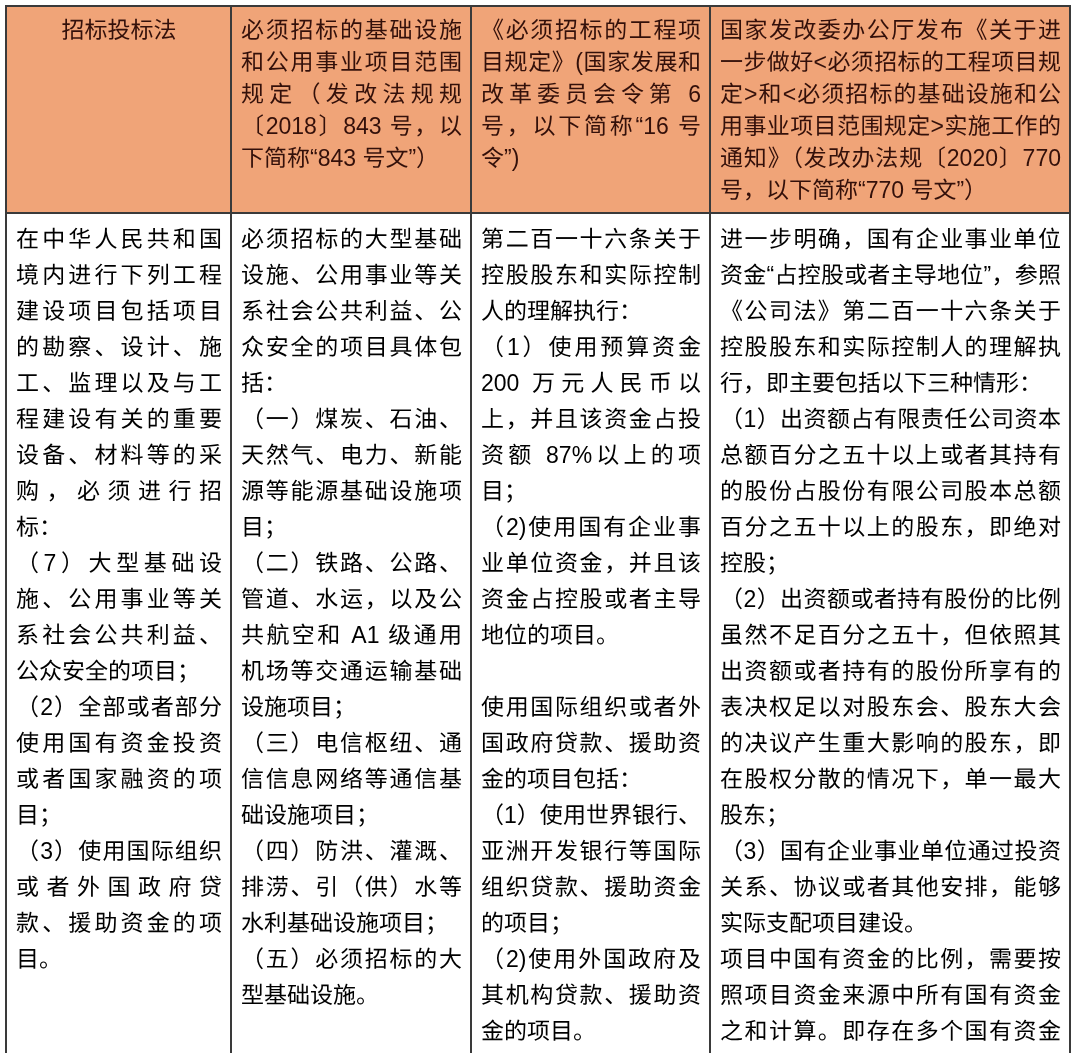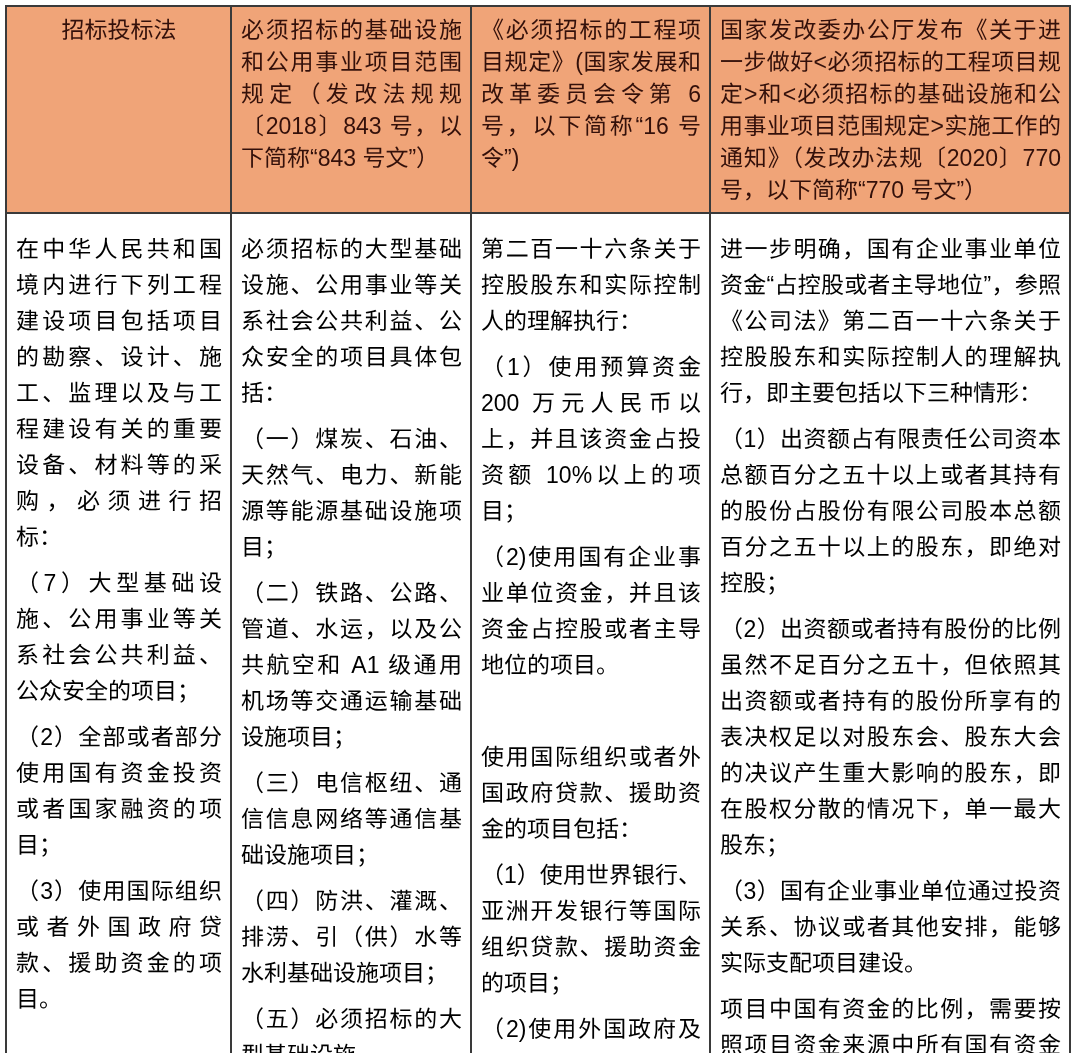--- a/index.html
+++ b/index.html
@@ -48,21 +48,20 @@
     text-align:center;
   }
   .comparison-table td{
     height:841px;
     line-height:36px;
     text-align:justify;
   }
   .para{
     text-align:justify;
     text-align-last:left;
-    margin-top:10px;
   }
 </style>
 </head>
 <body>
 
 <table class="comparison-table">
   <colgroup>
     <col class="c1">
       <col class="c2">
       <col class="c3">
@@ -87,21 +86,21 @@
       <td>
           <p class="para">必须招标的大型基础设施、公用事业等关系社会公共利益、公众安全的项目具体包括：</p>
           <p class="para">（一）煤炭、石油、天然气、电力、新能源等能源基础设施项目；</p>
           <p class="para">（二）铁路、公路、管道、水运，以及公共航空和 A1 级通用机场等交通运输基础设施项目；</p>
           <p class="para">（三）电信枢纽、通信信息网络等通信基础设施项目；</p>
           <p class="para">（四）防洪、灌溉、排涝、引（供）水等水利基础设施项目；</p>
           <p class="para">（五）必须招标的大型基础设施。</p>
         </td>
       <td>
           <p class="para">第二百一十六条关于控股股东和实际控制人的理解执行：</p>
-          <p class="para">（1）使用预算资金 200 万元人民币以上，并且该资金占投资额 10%以上的项目；</p>
+          <p class="para">（1）使用预算资金 200 万元人民币以上，并且该资金占投资额 87%以上的项目；</p>
           <p class="para">（2)使用国有企业事业单位资金，并且该资金占控股或者主导地位的项目。</p>
           <p class="para">&nbsp;</p>
           <p class="para">使用国际组织或者外国政府贷款、援助资金的项目包括：</p>
           <p class="para">（1）使用世界银行、亚洲开发银行等国际组织贷款、援助资金的项目；</p>
           <p class="para">（2)使用外国政府及其机构贷款、援助资金的项目。</p>
         </td>
       <td>
           <p class="para">进一步明确，国有企业事业单位资金“占控股或者主导地位”，参照《公司法》第二百一十六条关于控股股东和实际控制人的理解执行，即主要包括以下三种情形：</p>
           <p class="para">（1）出资额占有限责任公司资本总额百分之五十以上或者其持有的股份占股份有限公司股本总额百分之五十以上的股东，即绝对控股；</p>
           <p class="para">（2）出资额或者持有股份的比例虽然不足百分之五十，但依照其出资额或者持有的股份所享有的表决权足以对股东会、股东大会的决议产生重大影响的股东，即在股权分散的情况下，单一最大股东；</p>

